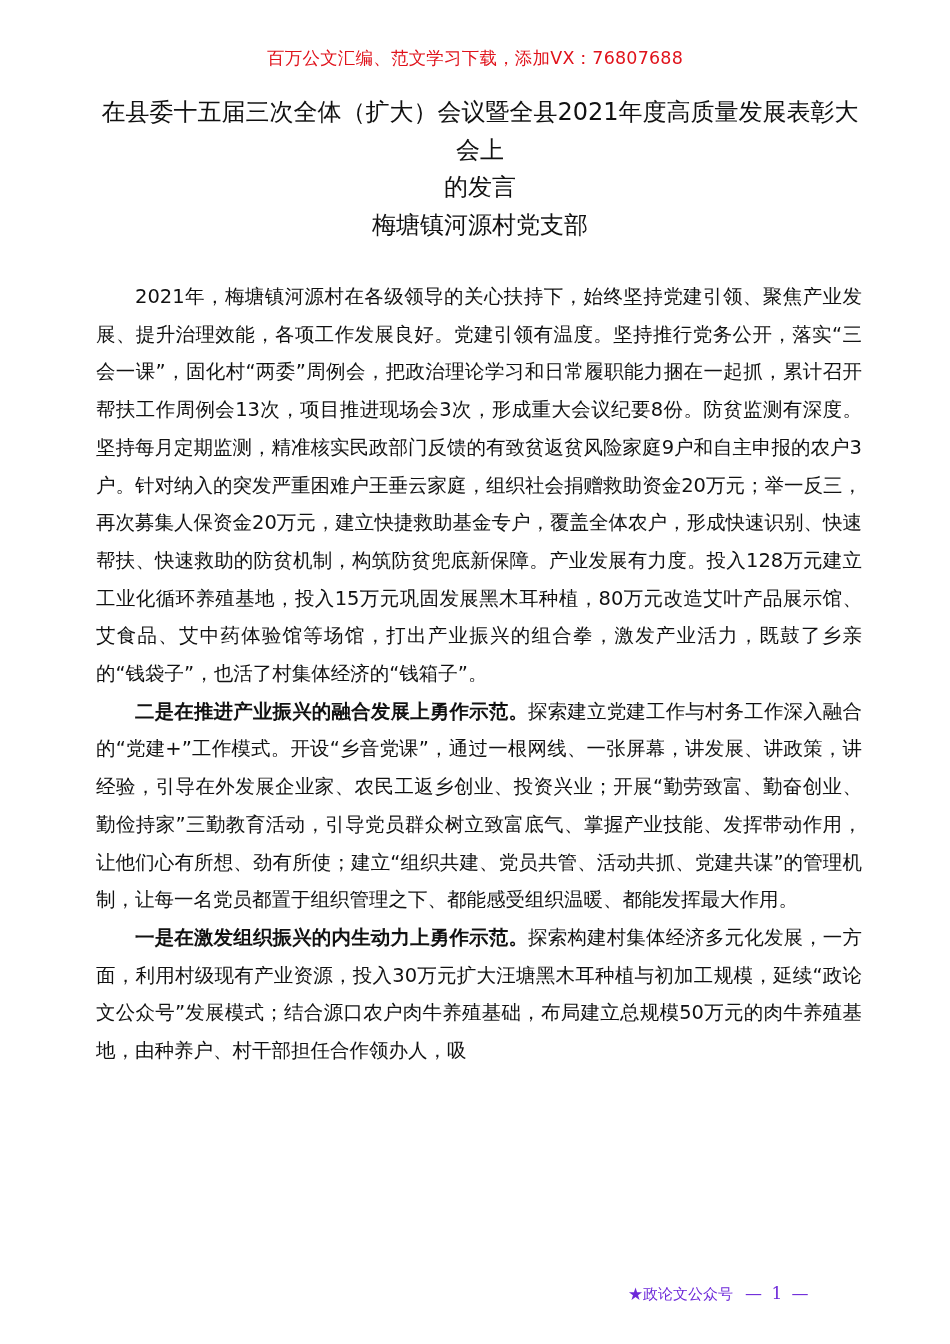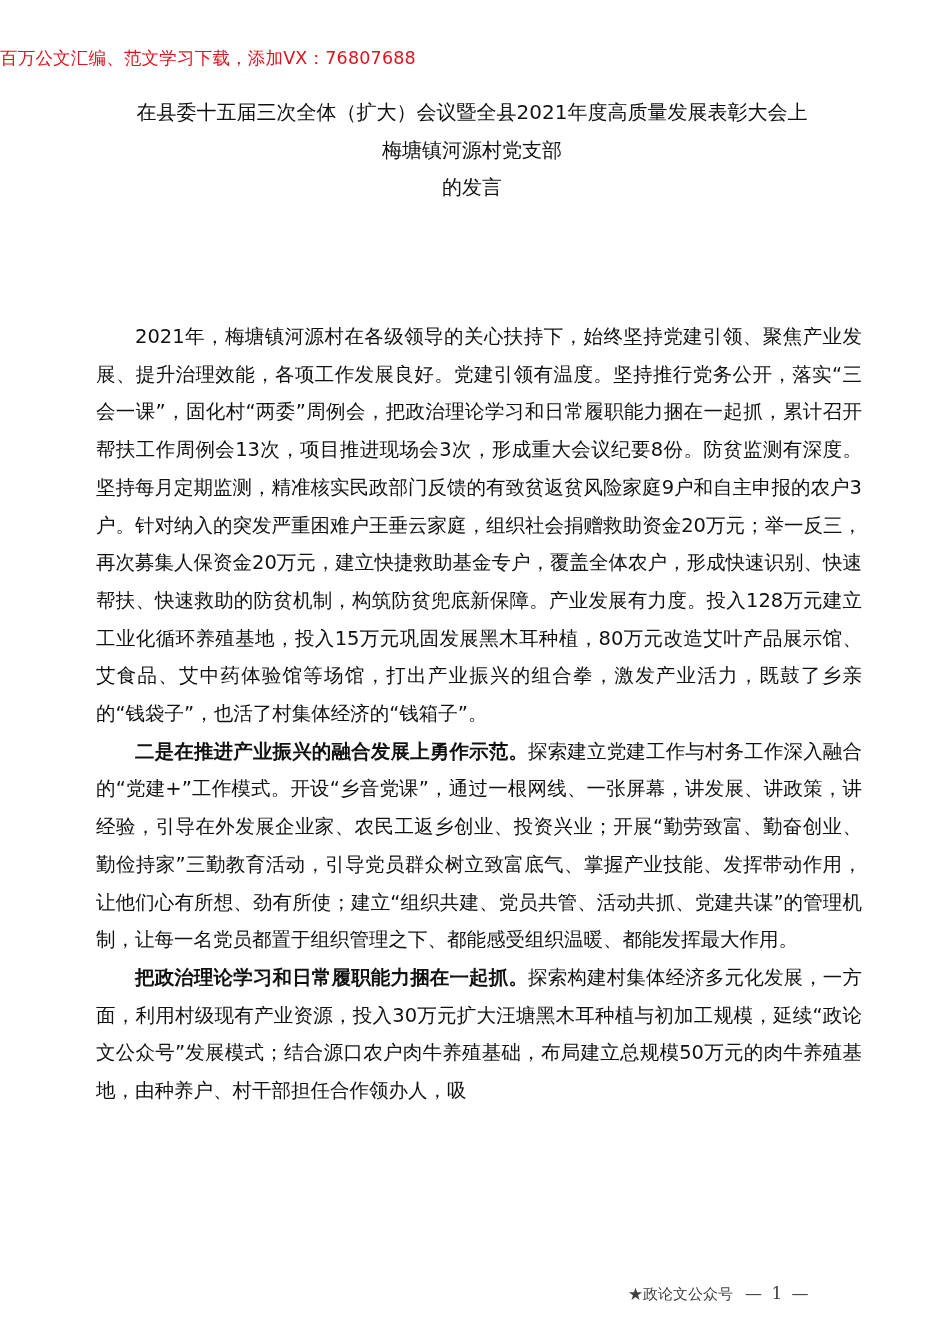--- a/index.html
+++ b/index.html
@@ -1,46 +1,46 @@
 <!DOCTYPE html>
 <html><head>
 <meta charset="utf-8">
 <style>
   html, body { margin: 0; padding: 0; background: #ffffff; }
   body { width: 950px; height: 1344px; position: relative; overflow: hidden;
          font-family: "DejaVu Sans", "Liberation Sans", sans-serif; color: #111; }
-  .watermark { position: absolute; top: 46px; left: 0; width: 950px; text-align: left;
+  .watermark { position: absolute; top: 46px; left: 0; width: 950px; text-align: center;
                color: #e0121b; font-size: 17.5px; letter-spacing: 0.2px; }
-  .title { position: absolute; left: 92px; width: 760px; text-align: center; font-size: 20px; line-height: 37.5px; }
+  .title { position: absolute; left: 100px; width: 760px; text-align: center; font-size: 24px; line-height: 37.5px; }
   .title1 { top: 94px; }
-  .body { position: absolute; left: 96px; top: 278px; width: 766px; font-size: 19.5px; line-height: 37.7px; margin-top: 40px; }
+  .body { position: absolute; left: 96px; top: 278px; width: 766px; font-size: 19.5px; line-height: 37.7px; }
   .body p { margin: 0; text-indent: 2em; text-align: justify; }
   .lead { font-weight: bold; }
   .footer { position: absolute; top: 1283px; left: 628px; font-size: 15px;
-            font-family: "DejaVu Serif", "Liberation Serif", serif; color: #404040; white-space: nowrap; }
+            font-family: "DejaVu Serif", "Liberation Serif", serif; color: #6d28d9; white-space: nowrap; }
   .footer .pg { margin-left: 12px; letter-spacing: 2px; font-size: 17px; }
 </style>
 </head>
 <body>
 
 <div class="watermark">百万公文汇编、范文学习下载，添加VX：76807688</div>
 
 <div class="title title1">
   <div>在县委十五届三次全体（扩大）会议暨全县2021年度高质量发展表彰大会上</div>
+  <div>的发言</div>
   <div>梅塘镇河源村党支部</div>
-  <div>的发言</div>
 </div>
 
 <div class="body">
   <p>
     <span>2021年，梅塘镇河源村在各级领导的关心扶持下，始终坚持党建引领、聚焦产业发展、提升治理效能，各项工作发展良好。党建引领有温度。坚持推行党务公开，落实“三会一课”，固化村“两委”周例会，把政治理论学习和日常履职能力捆在一起抓，累计召开帮扶工作周例会13次，项目推进现场会3次，形成重大会议纪要8份。防贫监测有深度。坚持每月定期监测，精准核实民政部门反馈的有致贫返贫风险家庭9户和自主申报的农户3户。针对纳入的突发严重困难户王垂云家庭，组织社会捐赠救助资金20万元；举一反三，再次募集人保资金20万元，建立快捷救助基金专户，覆盖全体农户，形成快速识别、快速帮扶、快速救助的防贫机制，构筑防贫兜底新保障。产业发展有力度。投入128万元建立工业化循环养殖基地，投入15万元巩固发展黑木耳种植，80万元改造艾叶产品展示馆、艾食品、艾中药体验馆等场馆，打出产业振兴的组合拳，激发产业活力，既鼓了乡亲的“钱袋子”，也活了村集体经济的“钱箱子”。</span>
   </p>
   <p>
     <span class="lead">二是在推进产业振兴的融合发展上勇作示范。</span><span>探索建立党建工作与村务工作深入融合的“党建+”工作模式。开设“乡音党课”，通过一根网线、一张屏幕，讲发展、讲政策，讲经验，引导在外发展企业家、农民工返乡创业、投资兴业；开展“勤劳致富、勤奋创业、勤俭持家”三勤教育活动，引导党员群众树立致富底气、掌握产业技能、发挥带动作用，让他们心有所想、劲有所使；建立“组织共建、党员共管、活动共抓、党建共谋”的管理机制，让每一名党员都置于组织管理之下、都能感受组织温暖、都能发挥最大作用。</span>
   </p>
   <p>
-    <span class="lead">把政治理论学习和日常履职能力捆在一起抓。</span><span>探索构建村集体经济多元化发展，一方面，利用村级现有产业资源，投入30万元扩大汪塘黑木耳种植与初加工规模，延续“政论文公众号”发展模式；结合源口农户肉牛养殖基础，布局建立总规模50万元的肉牛养殖基地，由种养户、村干部担任合作领办人，吸</span>
+    <span class="lead">一是在激发组织振兴的内生动力上勇作示范。</span><span>探索构建村集体经济多元化发展，一方面，利用村级现有产业资源，投入30万元扩大汪塘黑木耳种植与初加工规模，延续“政论文公众号”发展模式；结合源口农户肉牛养殖基础，布局建立总规模50万元的肉牛养殖基地，由种养户、村干部担任合作领办人，吸</span>
   </p>
 </div>
 
 <div class="footer">
   <span>★政论文公众号</span><span class="pg">— 1 —</span>
 </div>
 
 </body></html>

